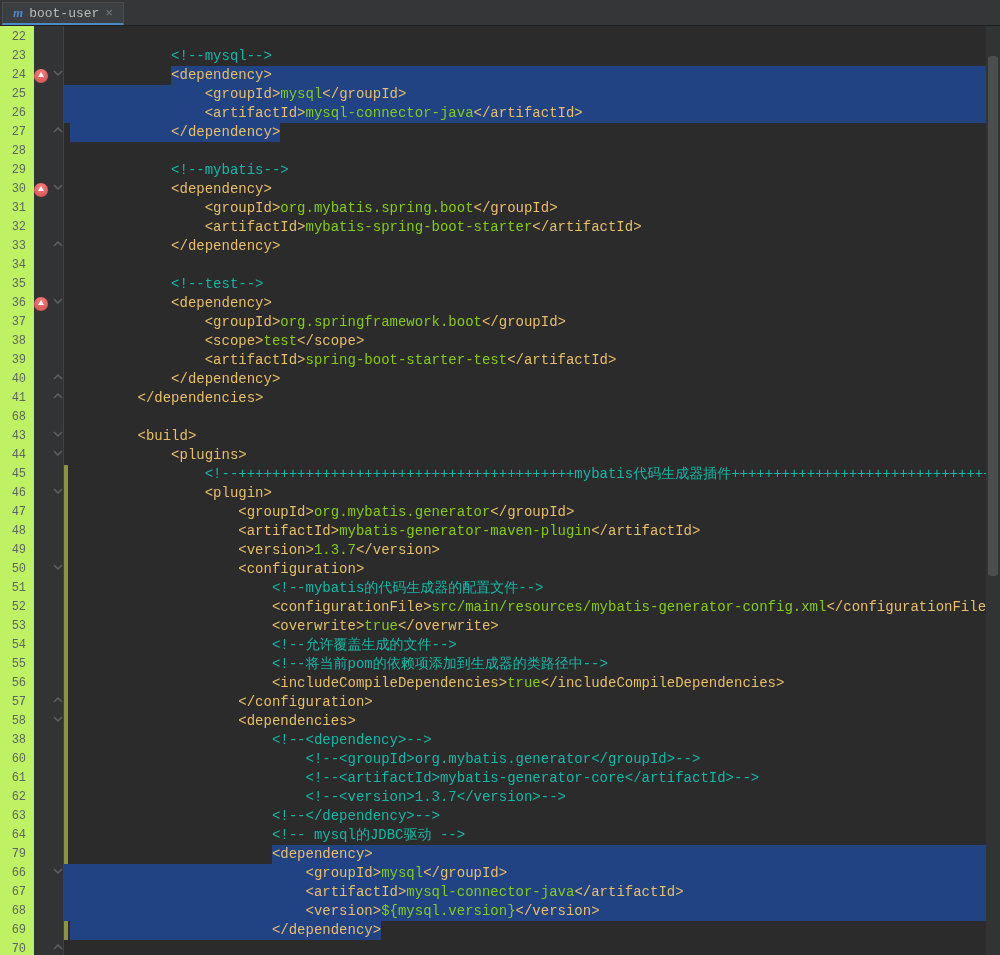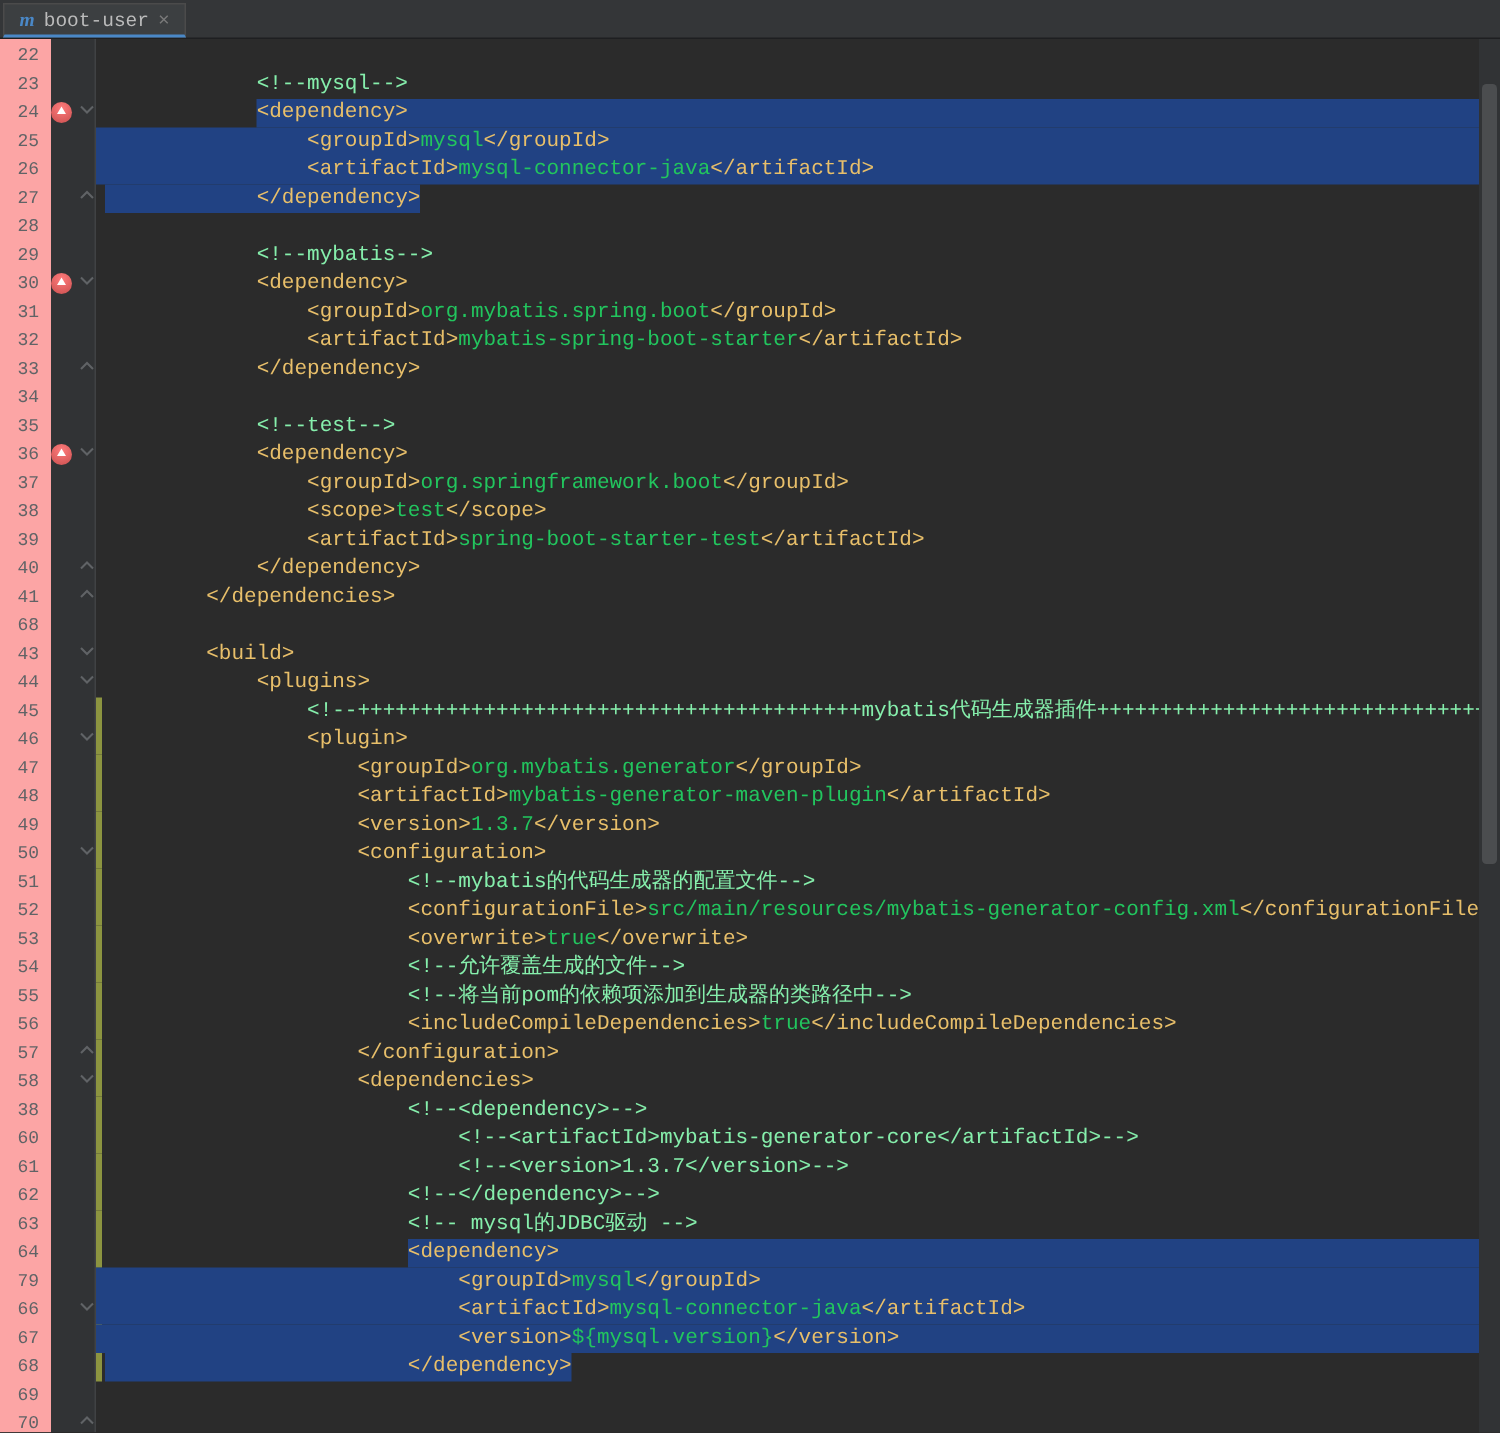--- a/index.html
+++ b/index.html
@@ -2,38 +2,38 @@
 <html><head>
 <meta charset="utf-8">
 <style>
   html,body{margin:0;padding:0;background:#2b2b2b;font-family:Menlo,Consolas,"Courier New",monospace;font-size:14px;color:#a9b7c6;overflow:hidden}
   .window{width:1000px;height:955px;background:#2b2b2b;display:flex;flex-direction:column}
   .tabs{height:26px;background:#343638;border-bottom:1px solid #1e1f21;display:flex;align-items:stretch;padding-left:2px;box-sizing:border-box}
   .tab{display:flex;align-items:center;gap:6px;background:#3c3f41;border:1px solid #4b4b4b;border-bottom:2px solid #4A88C7;padding:0 10px;color:#bbbbbb;font-size:13px;margin-top:2px;box-sizing:border-box}
   .tab .m{font-style:italic;font-weight:bold;color:#4A88C7;font-family:Georgia,serif}
   .tab .close{color:#7a7a7a;font-size:13px;line-height:1}
   .editor{flex:1;display:flex;overflow:hidden}
-  .gutter-ln{width:42px;background:#fca5a5;text-align:right;color:#606366;padding-top:2px}
+  .gutter-ln{width:42px;background:#bef264;text-align:right;color:#606366;padding-top:2px}
   .gutter-icons{width:22px;background:#313335;padding-top:2px}
   .gutter-fold{width:14px;background:#313335;border-right:1px solid #404244;padding-top:2px}
   .code{flex:1;padding-top:2px;position:relative}
   .row{height:19px;line-height:19px;white-space:pre}
   .ln{padding-right:8px;font-size:12px;color:#606366}
   .fold{color:#606366;font-size:12px;text-align:center}
   .fold svg{display:inline-block}
   .code-row{position:relative;padding-left:6px}
   .sel-span{background:#214283;display:inline-block}
   .vcs-change{position:absolute;left:0;top:0;width:4px;height:19px;background:#8c9440}
   .badge{width:14px;height:14px;border-radius:50%;display:inline-block;vertical-align:middle;position:relative;margin-top:2px}
   .badge.up{background:radial-gradient(circle at 50% 30%,#ff7b7b,#c94f4f)}
   .badge.up::after{content:"";position:absolute;left:4px;top:3px;border-left:3px solid transparent;border-right:3px solid transparent;border-bottom:5px solid #fff}
   
   .c-tag{color:#e8bf6a}
-  .c-text{color:#22c55e}
-  .c-cmt{color:#86efac}
+  .c-text{color:#84cc16}
+  .c-cmt{color:#14b8a6}
   
   .scrollbar-v{position:absolute;right:0;top:26px;width:14px;height:929px;background:#313335}
   .scrollbar-thumb{position:absolute;right:2px;top:30px;width:10px;height:520px;background:#4b4d4f;border-radius:3px}
 </style>
 </head>
 <body>
 
 <div class="window">
   <div class="tabs">
     <div class="tab">
@@ -258,20 +258,21 @@
         <div class="row code-row"><span class="vcs-change"></span>                    <span class="c-tag">&lt;configuration&gt;</span></div>
         <div class="row code-row"><span class="vcs-change"></span>                        <span class="c-cmt">&lt;!--mybatis的代码生成器的配置文件--&gt;</span></div>
         <div class="row code-row"><span class="vcs-change"></span>                        <span class="c-tag">&lt;configurationFile&gt;</span><span class="c-text">src/main/resources/mybatis-generator-config.xml</span><span class="c-tag">&lt;/configurationFile&gt;</span></div>
         <div class="row code-row"><span class="vcs-change"></span>                        <span class="c-tag">&lt;overwrite&gt;</span><span class="c-text">true</span><span class="c-tag">&lt;/overwrite&gt;</span></div>
         <div class="row code-row"><span class="vcs-change"></span>                        <span class="c-cmt">&lt;!--允许覆盖生成的文件--&gt;</span></div>
         <div class="row code-row"><span class="vcs-change"></span>                        <span class="c-cmt">&lt;!--将当前pom的依赖项添加到生成器的类路径中--&gt;</span></div>
         <div class="row code-row"><span class="vcs-change"></span>                        <span class="c-tag">&lt;includeCompileDependencies&gt;</span><span class="c-text">true</span><span class="c-tag">&lt;/includeCompileDependencies&gt;</span></div>
         <div class="row code-row"><span class="vcs-change"></span>                    <span class="c-tag">&lt;/configuration&gt;</span></div>
         <div class="row code-row"><span class="vcs-change"></span>                    <span class="c-tag">&lt;dependencies&gt;</span></div>
         <div class="row code-row"><span class="vcs-change"></span>                        <span class="c-cmt">&lt;!--&lt;dependency&gt;--&gt;</span></div>
+        <div class="row code-row"><span class="vcs-change"></span>                            <span class="c-cmt">&lt;!--&lt;groupId&gt;org.mybatis.generator&lt;/groupId&gt;--&gt;</span></div>
         <div class="row code-row"><span class="vcs-change"></span>                            <span class="c-cmt">&lt;!--&lt;artifactId&gt;mybatis-generator-core&lt;/artifactId&gt;--&gt;</span></div>
         <div class="row code-row"><span class="vcs-change"></span>                            <span class="c-cmt">&lt;!--&lt;version&gt;1.3.7&lt;/version&gt;--&gt;</span></div>
         <div class="row code-row"><span class="vcs-change"></span>                        <span class="c-cmt">&lt;!--&lt;/dependency&gt;--&gt;</span></div>
         <div class="row code-row"><span class="vcs-change"></span>                        <span class="c-cmt">&lt;!-- mysql的JDBC驱动 --&gt;</span></div>
         <div class="row code-row"><span class="vcs-change"></span>                        <span style="position:relative;display:inline-block"><span class="sel-span" style="position:absolute;left:0;top:0;height:19px;width:2000px;z-index:0"></span><span style="position:relative;z-index:1"><span class="c-tag">&lt;dependency&gt;</span></span></span></div>
         <div class="row code-row"><span class="vcs-change"></span><span class="sel-span" style="width:100%;height:19px;position:absolute;left:0;top:0;z-index:0"></span><span style="position:relative;z-index:1">                            <span class="c-tag">&lt;groupId&gt;</span><span class="c-text">mysql</span><span class="c-tag">&lt;/groupId&gt;</span></span></div>
         <div class="row code-row"><span class="vcs-change"></span><span class="sel-span" style="width:100%;height:19px;position:absolute;left:0;top:0;z-index:0"></span><span style="position:relative;z-index:1">                            <span class="c-tag">&lt;artifactId&gt;</span><span class="c-text">mysql-connector-java</span><span class="c-tag">&lt;/artifactId&gt;</span></span></div>
         <div class="row code-row"><span class="vcs-change"></span><span class="sel-span" style="width:100%;height:19px;position:absolute;left:0;top:0;z-index:0"></span><span style="position:relative;z-index:1">                            <span class="c-tag">&lt;version&gt;</span><span class="c-text">${mysql.version}</span><span class="c-tag">&lt;/version&gt;</span></span></div>
         <div class="row code-row"><span class="vcs-change"></span><span class="sel-span" style="position:relative;display:inline-block">                        <span class="c-tag">&lt;/dependency&gt;</span></span></div>
       </div>

